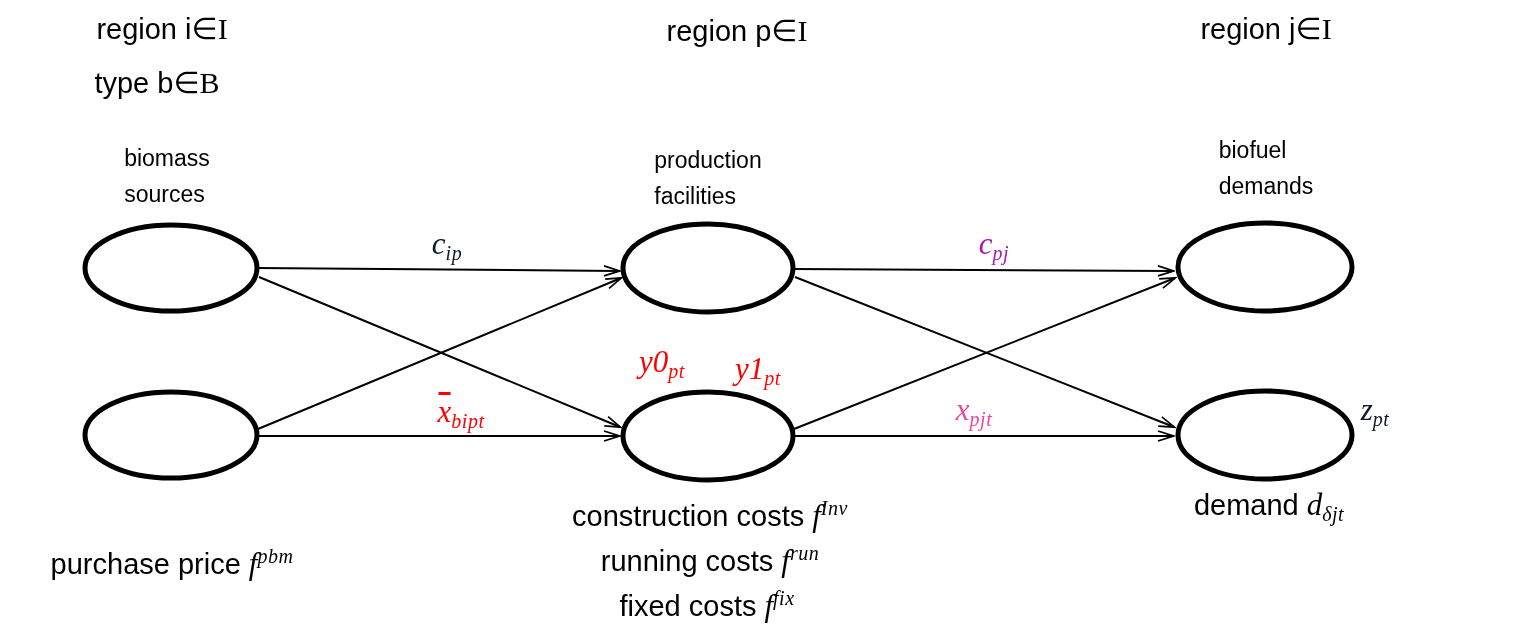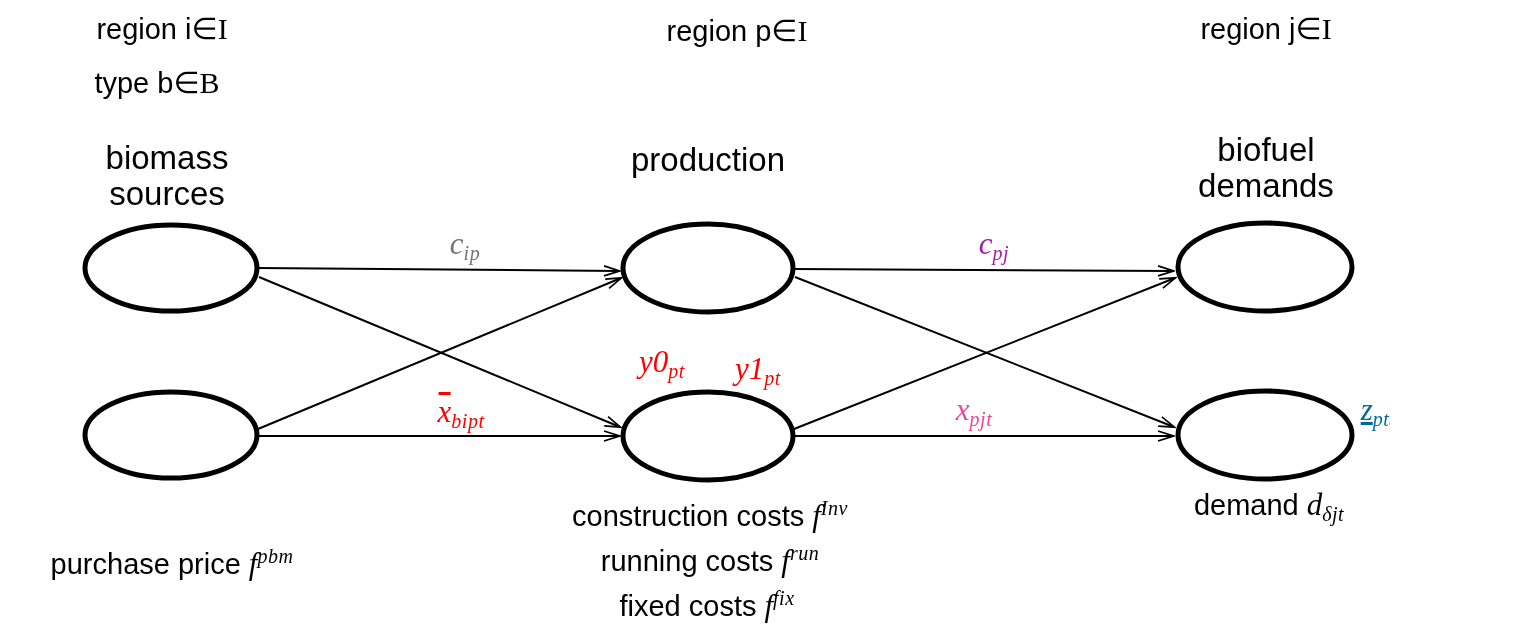--- a/index.html
+++ b/index.html
@@ -25,22 +25,21 @@
     white-space: nowrap;
     line-height: 1.15;
   }
   .set {
     font-family: "Liberation Serif", serif;
     font-size: 30px;
   }
   .nodelabel {
     position: absolute;
     transform: translateX(-50%);
-    font-size: 33px;
-    text-align: center;
+    font-size: 23px;
     line-height: 36px;
     white-space: nowrap;
   }
   .note {
     position: absolute;
     transform: translateX(-50%);
     font-size: 29px;
     white-space: nowrap;
     line-height: 1.15;
   }
@@ -126,27 +125,28 @@
   <div class="toplabel" style="left:1266px; top:12px">
     <span>region j</span><span class="set">∈I</span>
   </div>
 
   <div class="nodelabel" style="left:167px; top:140px">
     <div>biomass</div>
     <div>sources</div>
   </div>
   <div class="nodelabel" style="left:708px; top:142px">
     <div>production</div>
+    <div>facilities</div>
   </div>
   <div class="nodelabel" style="left:1266px; top:132px">
     <div>biofuel</div>
     <div>demands</div>
   </div>
 
-  <span class="math edge-label" style="left: 465px; top: 228px; color: #737373;">
+  <span class="math edge-label" style="left: 447px; top: 228px; color: #0f172a;">
     <span class="mvar">c</span><span class="msub">ip</span>
   </span>
 
   <span class="math edge-label" style="left: 461px; top: 396px; color: rgb(255, 0, 0);">
     <span class="mvar overbar">x</span><span class="msub">bipt</span>
   </span>
 
   <span class="math edge-label" style="left: 994px; top: 228px; color: #a21caf;">
     <span class="mvar">c</span><span class="msub">pj</span>
   </span>
@@ -156,21 +156,21 @@
   </span>
 
   <span class="math edge-label" style="left: 662px; top: 346px; color: rgb(255, 0, 0);">
     <span class="mvar">y0</span><span class="msub">pt</span>
   </span>
 
   <span class="math edge-label" style="left: 758px; top: 353px; color: rgb(255, 0, 0);">
     <span class="mvar">y1</span><span class="msub">pt</span>
   </span>
 
-  <span class="math edge-label" style="left: 1375px; top: 394px; color: #0369a1; text-decoration: underline;">
+  <span class="math edge-label" style="left: 1375px; top: 394px; color: #0f172a;">
     <span class="mvar">z</span><span class="msub">pt</span>
   </span>
 
   <div class="note" style="left:172px; top:546px">
     <span>purchase price</span><span class="math"><span class="mvar">f</span><span class="msup">pbm</span></span>
   </div>
 
   <div class="note" style="left:710px; top:498px">
     <span>construction costs</span><span class="math"><span class="mvar">f</span><span class="msup">Inv</span></span>
   </div>

